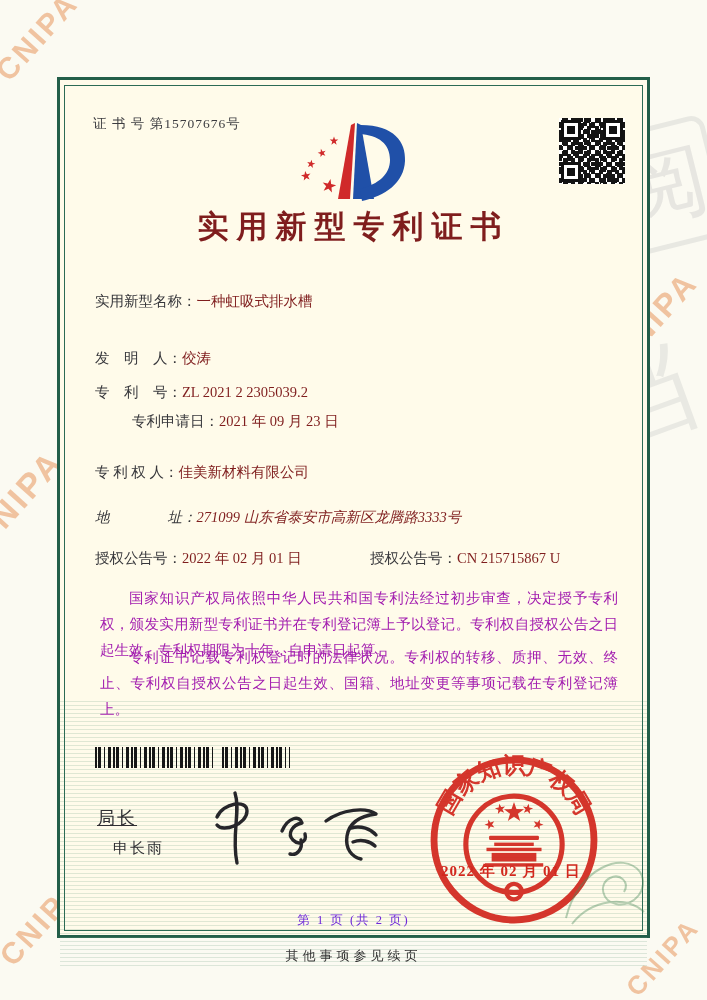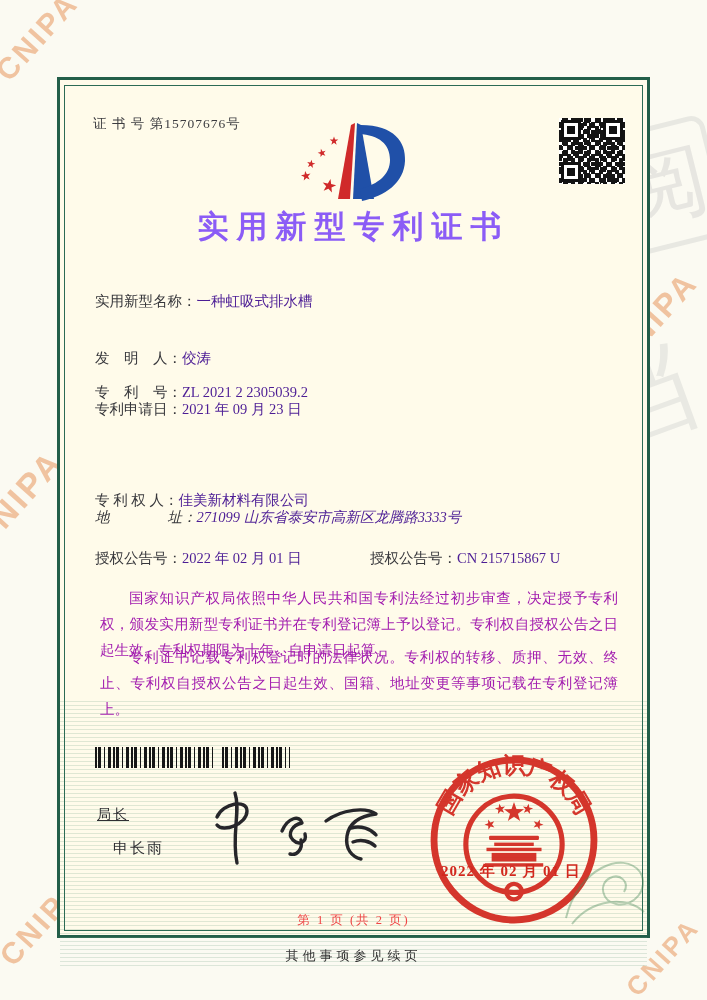--- a/index.html
+++ b/index.html
@@ -20,29 +20,29 @@
   
   .wm-o{color:rgba(233,155,100,.58);font-family:"Liberation Sans","DejaVu Sans",sans-serif;
     font-weight:bold;letter-spacing:3px;transform:rotate(-48deg);}
   .wm-g{color:rgba(110,115,125,.14);transform:rotate(-14deg);}
   .wm-big{color:rgba(140,140,148,.07);font-family:"Liberation Sans","DejaVu Sans",sans-serif;
     font-weight:bold;transform:rotate(-50deg);letter-spacing:10px;}
   .wm-box{border:5px solid rgba(110,115,125,.13);border-radius:14px;padding:0 6px;}
   
   .certno{left:93px;top:115px;font-size:13.5px;letter-spacing:1px;color:#3c3c40;}
   .title{left:0;right:0;top:206px;text-align:center;font-size:31px;font-weight:bold;
-    letter-spacing:8px;color:#8b5cf6;}
+    letter-spacing:8px;color:#7f1d1d;}
   .frow{left:95px;font-size:14.5px;color:#37373b;}
-  .fval{color:#4c1d95;}
+  .fval{color:#7f1d1d;}
   .para{left:100px;width:518px;font-size:14.5px;line-height:26px;text-align:justify;
     text-indent:2em;color:#a21caf;}
-  .role{left:97px;top:806px;font-size:14px;letter-spacing:2px;text-decoration:underline;}
+  .role{left:97px;top:806px;font-size:18px;letter-spacing:2px;text-decoration:underline;}
   .rname{left:97px;top:839px;font-size:15px;letter-spacing:2px;margin-left:16px;}
   .sealdate{left:441px;top:862px;font-size:15px;font-weight:bold;color:#d2281e;letter-spacing:1px;}
-  .pageno{left:0;right:0;top:912px;text-align:center;font-size:12.5px;letter-spacing:2px;color:#ef4444;}
+  .pageno{left:0;right:0;top:912px;text-align:center;font-size:12.5px;letter-spacing:2px;color:#6d28d9;}
   .note{left:0;right:0;top:947px;text-align:center;font-size:13px;letter-spacing:4px;color:#333;}
   
   .qr{left:559px;top:118px;width:66px;height:66px;background:
       repeating-conic-gradient(#141414 0 25%, transparent 0 50%) 0 0/8px 8px,
       repeating-conic-gradient(#141414 0 25%, transparent 0 50%) 3px 5px/11px 11px,#fff;}
   .finder{position:absolute;width:14px;height:14px;border:3px solid #111;background:#fff;}
   .finder::after{content:"";position:absolute;left:3px;top:3px;width:8px;height:8px;background:#111;}
   .barcode{left:95px;top:747px;height:21px;display:flex;gap:9px;}
   .bars{height:100%;background:repeating-linear-gradient(90deg,
       #161616 0 2px, transparent 2px 3px, #161616 3px 6px, transparent 6px 9px,
@@ -88,22 +88,22 @@
   <div class="finder" style="left:2px;top:2px;"></div>
   <div class="finder" style="right:2px;top:2px;"></div>
   <div class="finder" style="left:2px;bottom:2px;"></div>
 </div>
 
 <div class="abs title">实用新型专利证书</div>
 
 <div class="abs frow pre" style="top:292px;"><span>实用新型名称：</span><span class="fval">一种虹吸式排水槽</span></div>
 <div class="abs frow pre" style="top:349px;"><span>发　明　人：</span><span class="fval">佼涛</span></div>
 <div class="abs frow pre" style="top:383px;"><span>专　利　号：</span><span class="fval">ZL 2021 2 2305039.2</span></div>
-<div class="abs frow pre" style="top:400px;"><span>专利申请日：</span><span class="fval">2021 年 09 月 23 日</span></div>
-<div class="abs frow pre" style="top:463px;margin-top:28px;"><span>专 利 权 人：</span><span class="fval">佳美新材料有限公司</span></div>
+<div class="abs frow pre" style="top:412px;margin-left:37px;"><span>专利申请日：</span><span class="fval">2021 年 09 月 23 日</span></div>
+<div class="abs frow pre" style="top:463px;"><span>专 利 权 人：</span><span class="fval">佳美新材料有限公司</span></div>
 <div class="abs frow pre" style="top:508px;font-style:italic;"><span>地　　　　址：</span><span class="fval">271099 山东省泰安市高新区龙腾路3333号</span></div>
 <div class="abs frow pre" style="top:549px;"><span>授权公告号：</span><span class="fval">2022 年 02 月 01 日</span></div>
 <div class="abs frow pre" style="top:549px;left:370px;"><span>授权公告号：</span><span class="fval">CN 215715867 U</span></div>
 
 <div class="abs para" style="top:585px;">国家知识产权局依照中华人民共和国专利法经过初步审查，决定授予专利权，颁发实用新型专利证书并在专利登记簿上予以登记。专利权自授权公告之日起生效。专利权期限为十年，自申请日起算。</div>
 <div class="abs para" style="top:644px;">专利证书记载专利权登记时的法律状况。专利权的转移、质押、无效、终止、专利权自授权公告之日起生效、国籍、地址变更等事项记载在专利登记簿上。</div>
 
 <div class="abs barcode">
   <div class="bars" style="width:118px;"></div>
   <div class="bars" style="width:68px;"></div>

